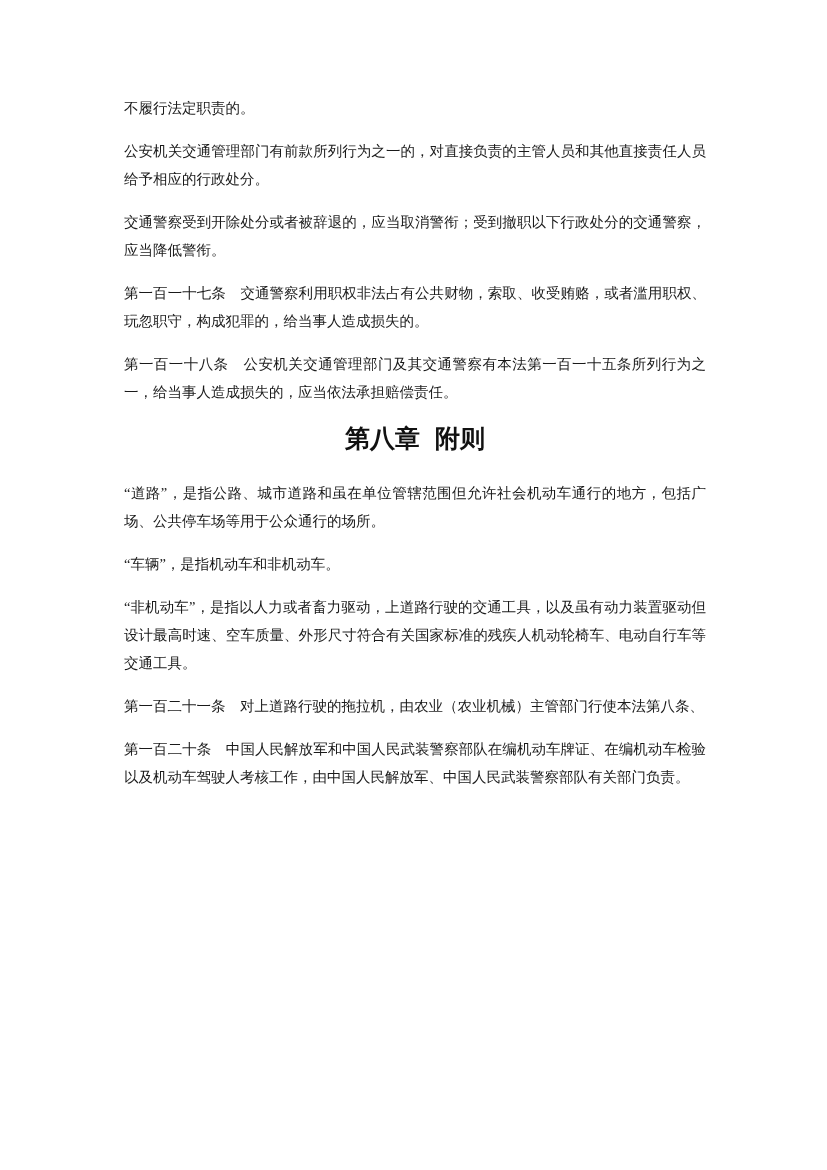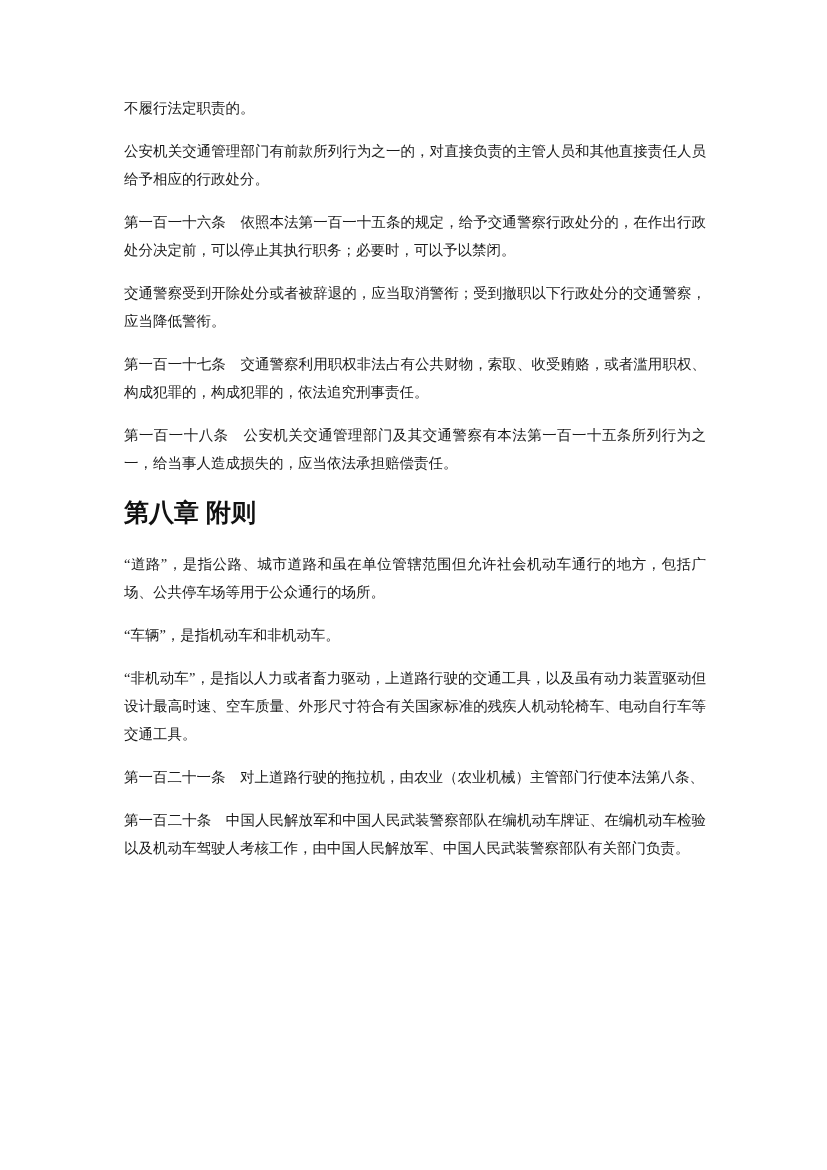--- a/index.html
+++ b/index.html
@@ -24,43 +24,43 @@
   }
   .para {
     margin: 0 0 15px 0;
     font-size: 14.5px;
     line-height: 28px;
     text-align: justify;
     letter-spacing: 0;
   }
   .chapter-heading {
     margin: 10px 0 18px 0;
-    font-family: Liberation Sans, sans-serif;
+    font-family: Liberation Mono, monospace;
     font-weight: bold;
     font-size: 25px;
     line-height: 40px;
+    text-align: center;
     color: #111111;
   }
 </style>
 </head>
 <body>
 
 <div class="page">
   <div class="content">
 
     <p class="para">不履行法定职责的。</p>
 
     <p class="para">公安机关交通管理部门有前款所列行为之一的，对直接负责的主管人员和其他直接责任人员给予相应的行政处分。</p>
 
-    <p class="para">第一百一十六条　依照本法第一百一十五条的规定，给予交通警察行政处分的，在作出行政处分决定前，可以停止其执行职务；必要时，可以予以禁闭。</p>
 
 
     <p class="para">交通警察受到开除处分或者被辞退的，应当取消警衔；受到撤职以下行政处分的交通警察，应当降低警衔。</p>
 
-    <p class="para">第一百一十七条　交通警察利用职权非法占有公共财物，索取、收受贿赂，或者滥用职权、构成犯罪的，构成犯罪的，依法追究刑事责任。</p>
+    <p class="para">第一百一十七条　交通警察利用职权非法占有公共财物，索取、收受贿赂，或者滥用职权、玩忽职守，构成犯罪的，给当事人造成损失的。</p>
 
     <p class="para">第一百一十八条　公安机关交通管理部门及其交通警察有本法第一百一十五条所列行为之一，给当事人造成损失的，应当依法承担赔偿责任。</p>
 
     <h2 class="chapter-heading">第八章 附则</h2>
 
 
     <p class="para">“道路”，是指公路、城市道路和虽在单位管辖范围但允许社会机动车通行的地方，包括广场、公共停车场等用于公众通行的场所。</p>
 
     <p class="para">“车辆”，是指机动车和非机动车。</p>
 

